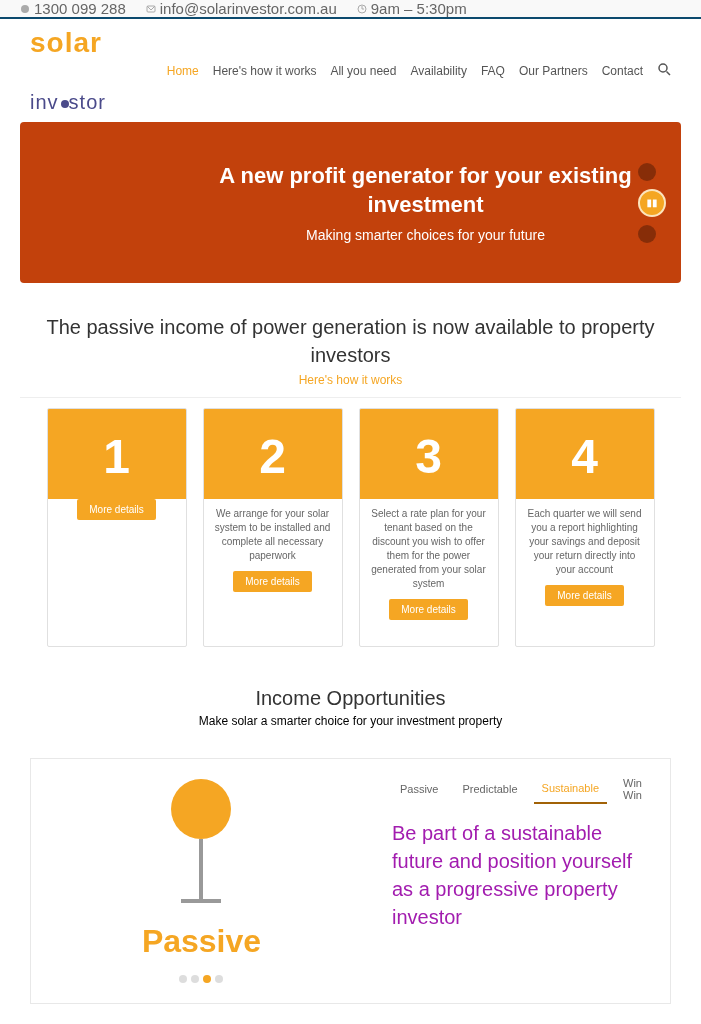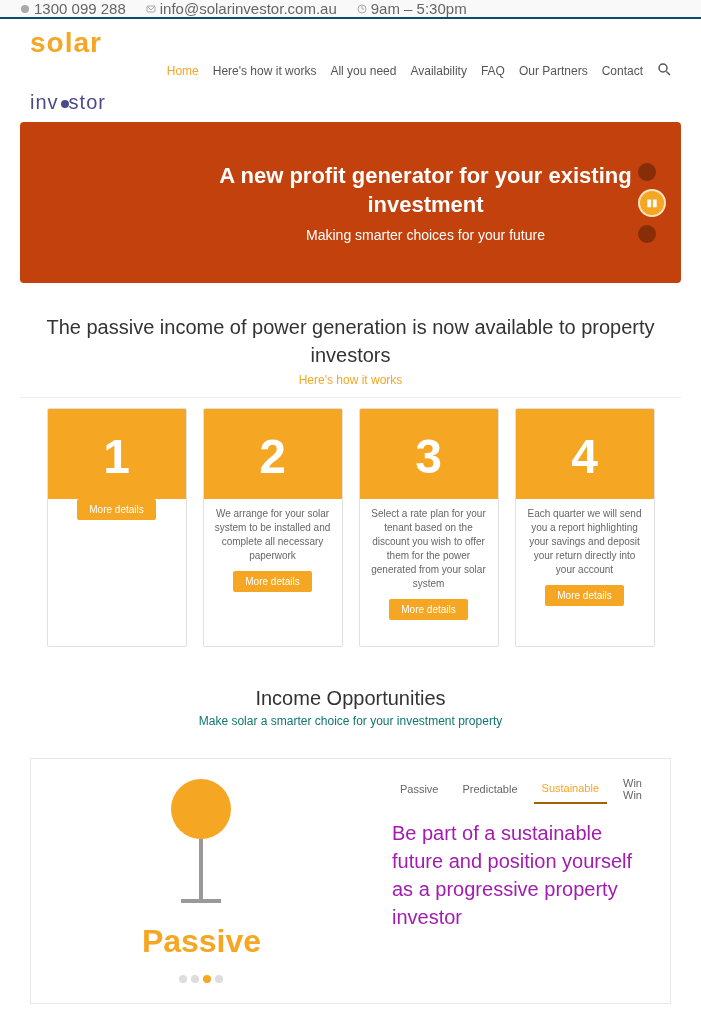--- a/index.html
+++ b/index.html
@@ -38,21 +38,21 @@
     
     .steps { display: flex; justify-content: center; gap: 16px; padding: 10px 20px 30px; }
     .step-card { background: #fff; border: 1px solid #e0e0e0; width: 140px; text-align: center; border-radius: 2px; overflow: hidden; }
     .step-number { background: #f5a623; color: #fff; font-size: 48px; font-weight: 700; padding: 20px 0 15px; }
     .step-desc { font-size: 10px; color: #666; padding: 8px; line-height: 1.4; }
     .step-btn { background: #f5a623; color: #fff; border: none; font-size: 10px; padding: 5px 12px; margin-bottom: 26px; cursor: pointer; border-radius: 2px; }
 
     
     .income-section { text-align: center; padding: 10px 12px 20px; }
     .income-section h2 { font-size: 20px; color: #333; font-weight: 400; }
-    .income-section p { font-size: 12px; color: #0f766e; margin-top: 4px; }
+    .income-section p { font-size: 12px; color: #000000; margin-top: 4px; }
 
     
     .tabs-panel { margin: 10px 30px 30px; border: 1px solid #e8e8e8; display: flex; min-height: 180px; }
     .tabs-left { width: 350px; background: #fff; padding: 20px; display: flex; flex-direction: column; align-items: center; justify-content: center; }
     .passive-visual { display: flex; flex-direction: column; align-items: center; }
     .passive-circle { width: 60px; height: 60px; background: #f5a623; border-radius: 50%; }
     .passive-stem { width: 4px; height: 60px; background: #999; margin-top: 0; }
     .passive-base { width: 40px; height: 4px; background: #999; }
     .passive-label { font-size: 32px; font-weight: 700; color: #f5a623; margin-top: 20px; }
     .tabs-right { flex: 1; padding: 15px 20px; }

